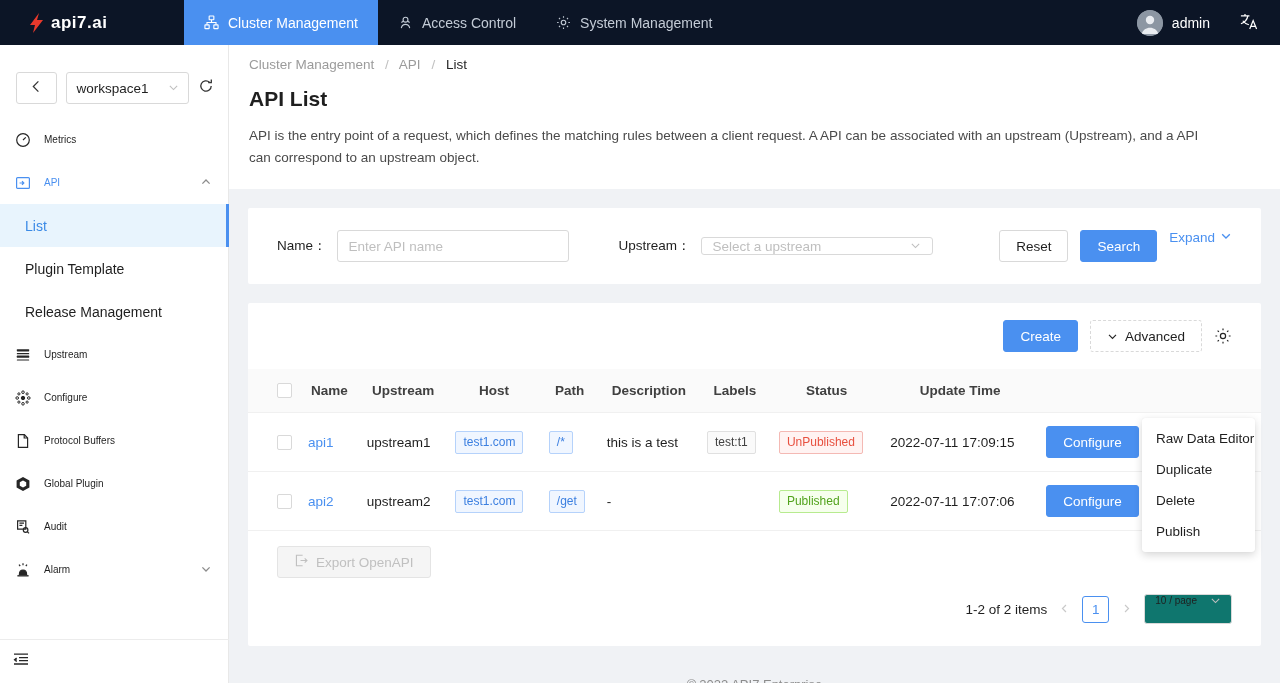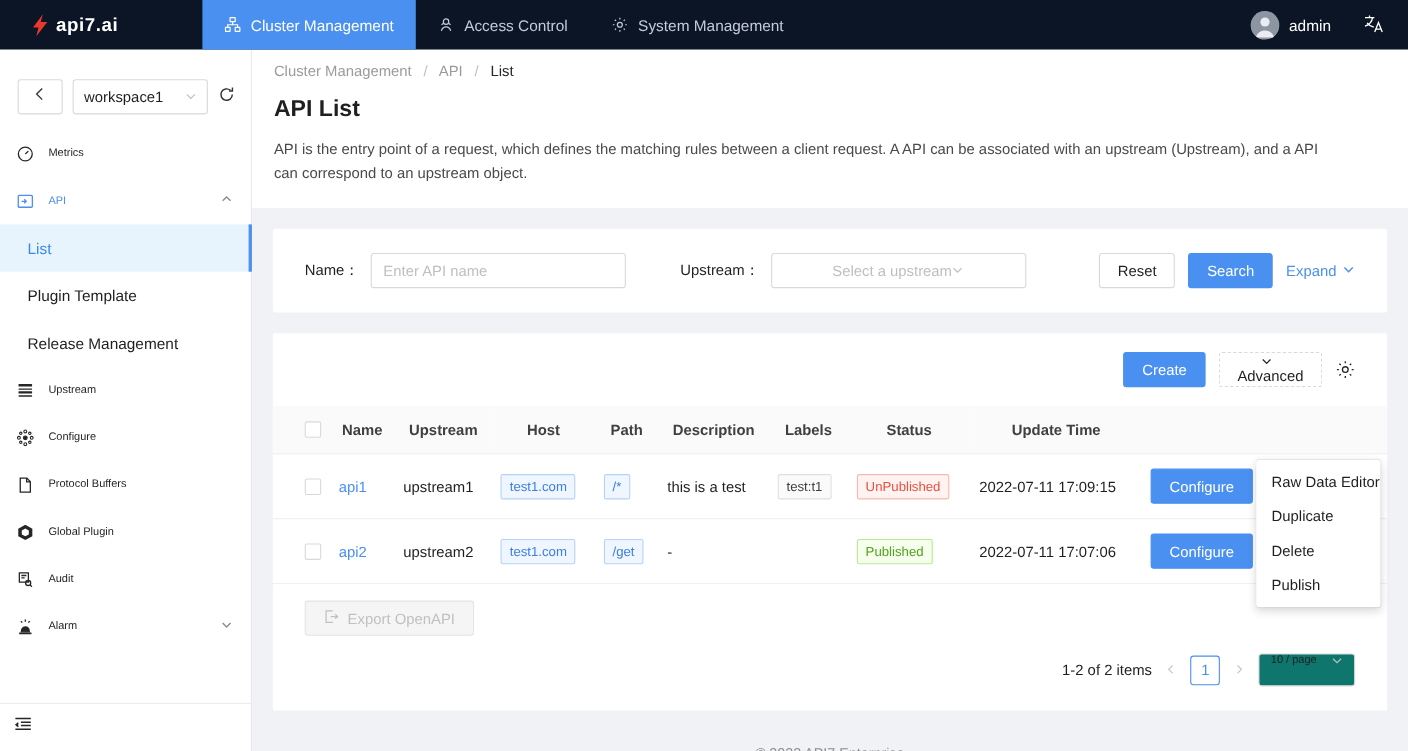--- a/index.html
+++ b/index.html
@@ -106,43 +106,43 @@
   
   .search-card { padding: 22px 29px; display: flex; align-items: center; }
   .field-label { font-size: 13.5px; color: #1f1f1f; margin-right: 10px; white-space: nowrap; }
   .input {
     width: 232px; height: 32px; border: 1px solid #d9d9d9; border-radius: 3px;
     padding: 0 11px; font-size: 13.5px; color: #1f1f1f; background: #fff;
     font-family: "Liberation Sans", sans-serif;
   }
   .input::placeholder { color: #bfbfbf; }
   .select-box {
-    width: 232px; height: 32px; border: 1px solid #d9d9d9; border-radius: 3px;
+    width: 232px; height: 18px; border: 1px solid #d9d9d9; border-radius: 3px;
     padding: 0 11px; font-size: 13.5px; color: #bfbfbf; background: #fff;
-    display: flex; align-items: center; justify-content: center; cursor: pointer;
+    display: flex; align-items: center; justify-content: space-between; cursor: pointer;
   }
   .up-label { margin-left: 50px; }
-  .search-actions { margin-left: auto; display: flex; align-items: center; gap: 12px; }
+  .search-actions { margin-left: auto; display: flex; align-items: flex-start; gap: 12px; }
   .btn {
     height: 32px; border-radius: 3px; font-size: 13.5px; padding: 0 16px;
     display: flex; align-items: center; justify-content: center; cursor: pointer;
     font-family: "Liberation Sans", sans-serif;
   }
   .btn-default { background: #fff; border: 1px solid #d9d9d9; color: #1f1f1f; }
   .btn-primary { background: #4a90f0; border: 1px solid #4a90f0; color: #fff; }
   .link-btn { color: #4a90f0; font-size: 13.5px; cursor: pointer; display: flex; align-items: center; gap: 5px; }
 
   
   .table-card { padding: 17px 0 0 0; margin-bottom: 19px; position: relative; }
   .table-toolbar {
     display: flex; align-items: center; justify-content: flex-end; gap: 12px;
     padding: 0 29px 17px 29px;
   }
   .btn-dashed {
-    background: #fff; border: 1px dashed #d9d9d9; color: #1f1f1f; flex-direction: column;
+    background: #fff; border: 1px dashed #d9d9d9; color: #1f1f1f;
   }
   .gear-btn { cursor: pointer; color: #262626; display: flex; align-items: center; }
 
   table { width: 100%; border-collapse: collapse; }
   thead th {
     background: #fafafa; font-size: 13.5px; color: #404040; font-weight: bold;
     text-align: center; padding: 14px 8px; white-space: nowrap;
     border-bottom: 1px solid #f0f0f0;
   }
   tbody td {

